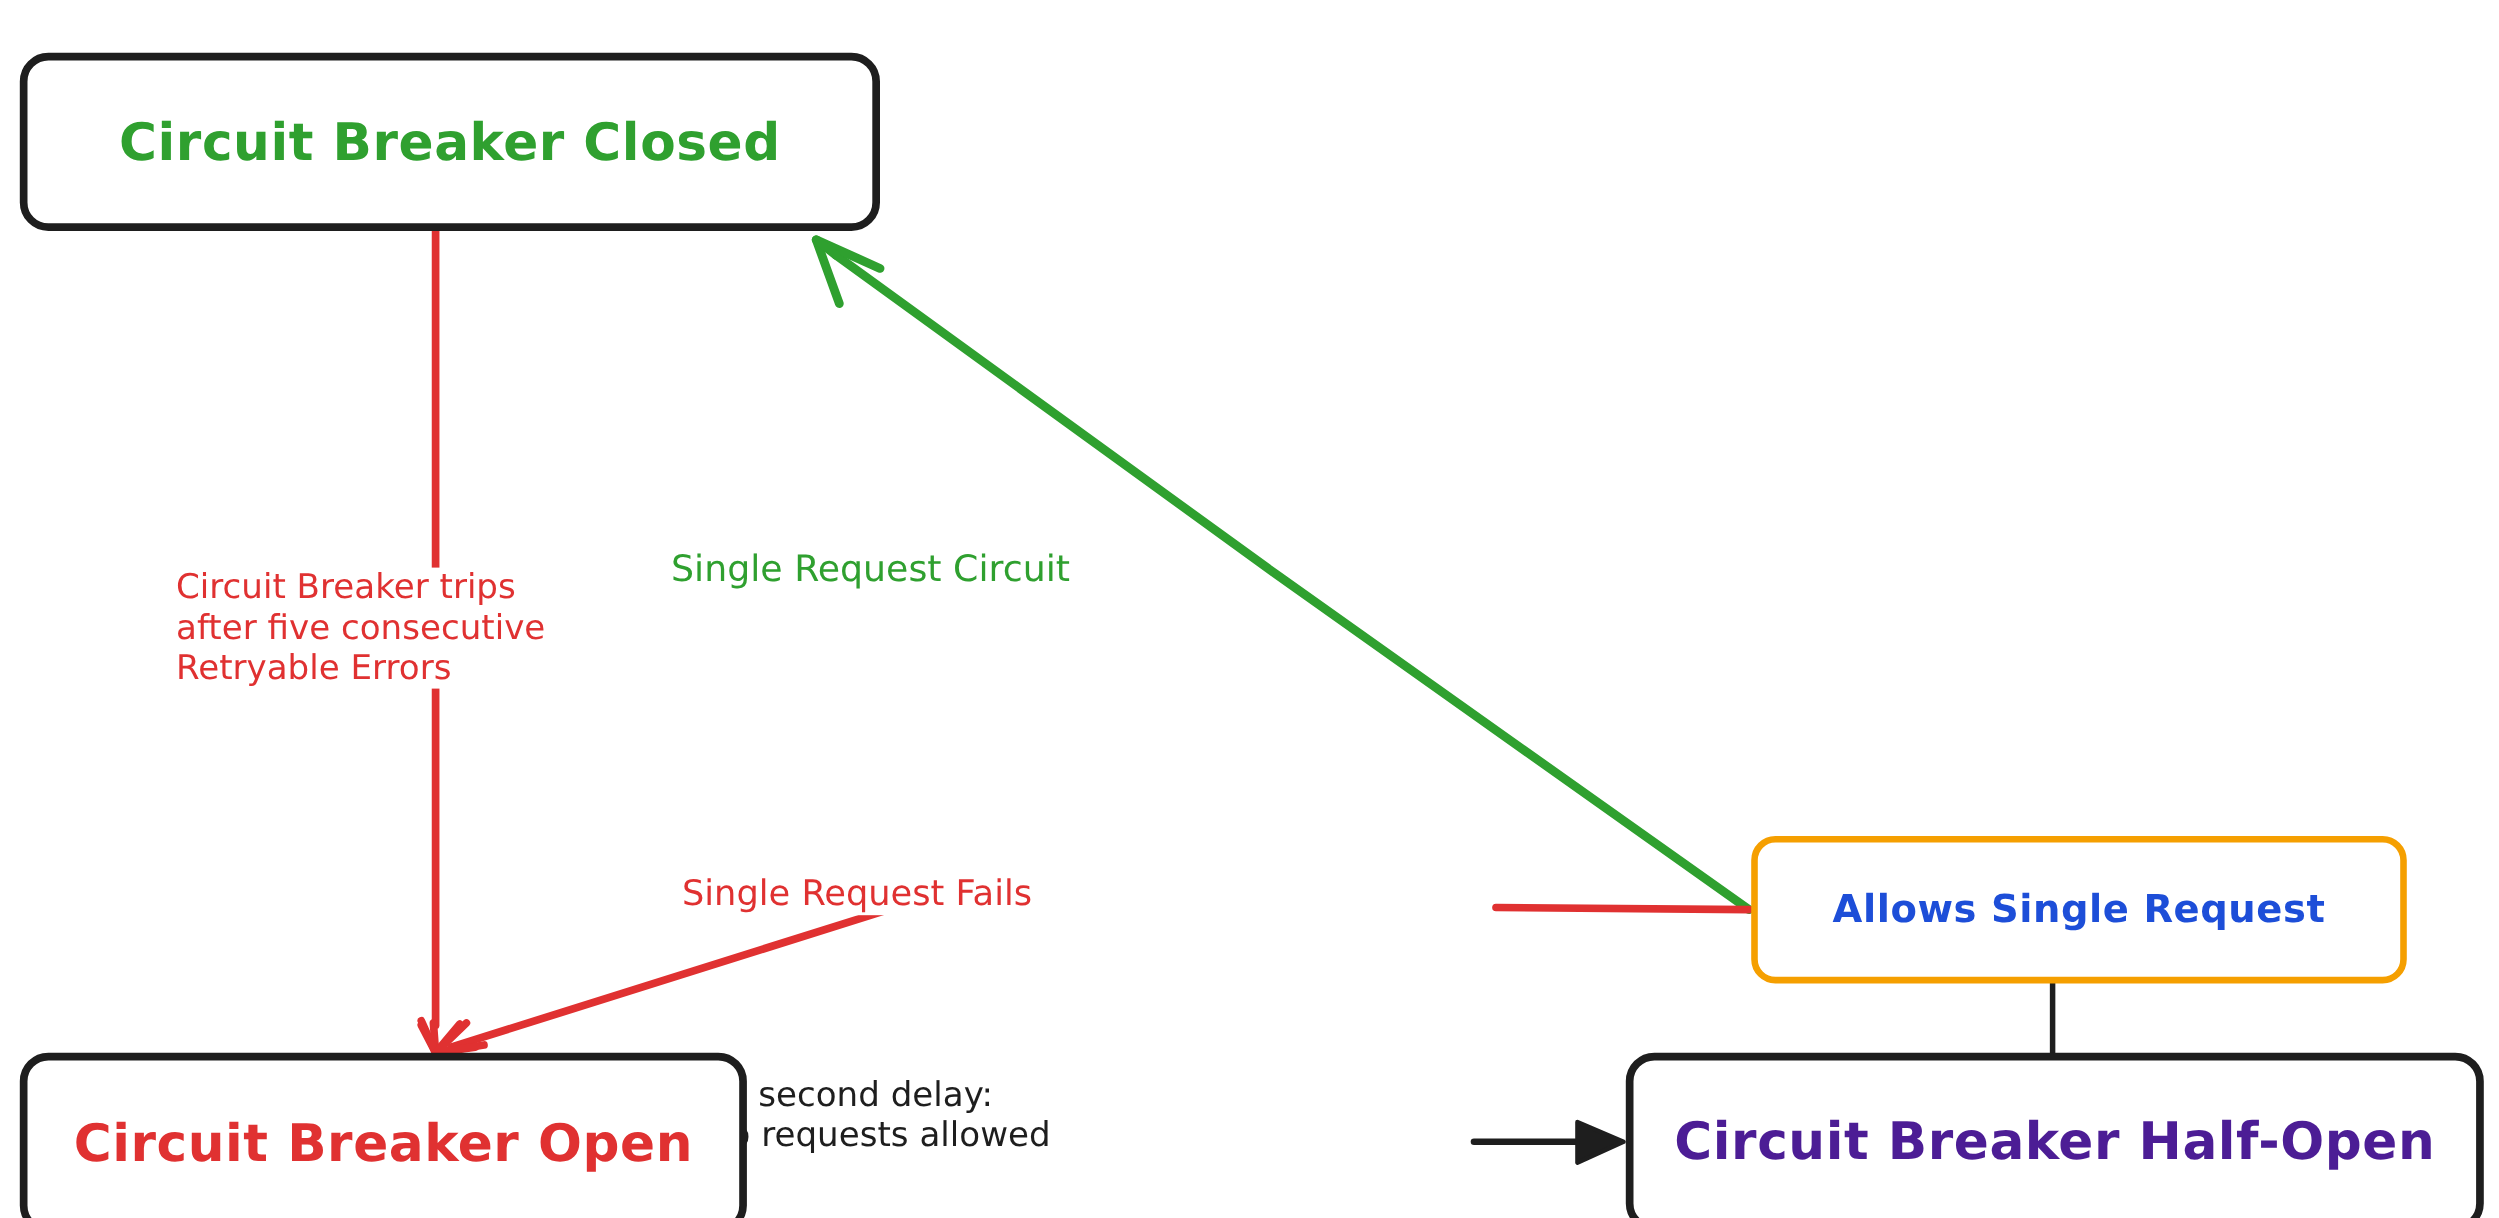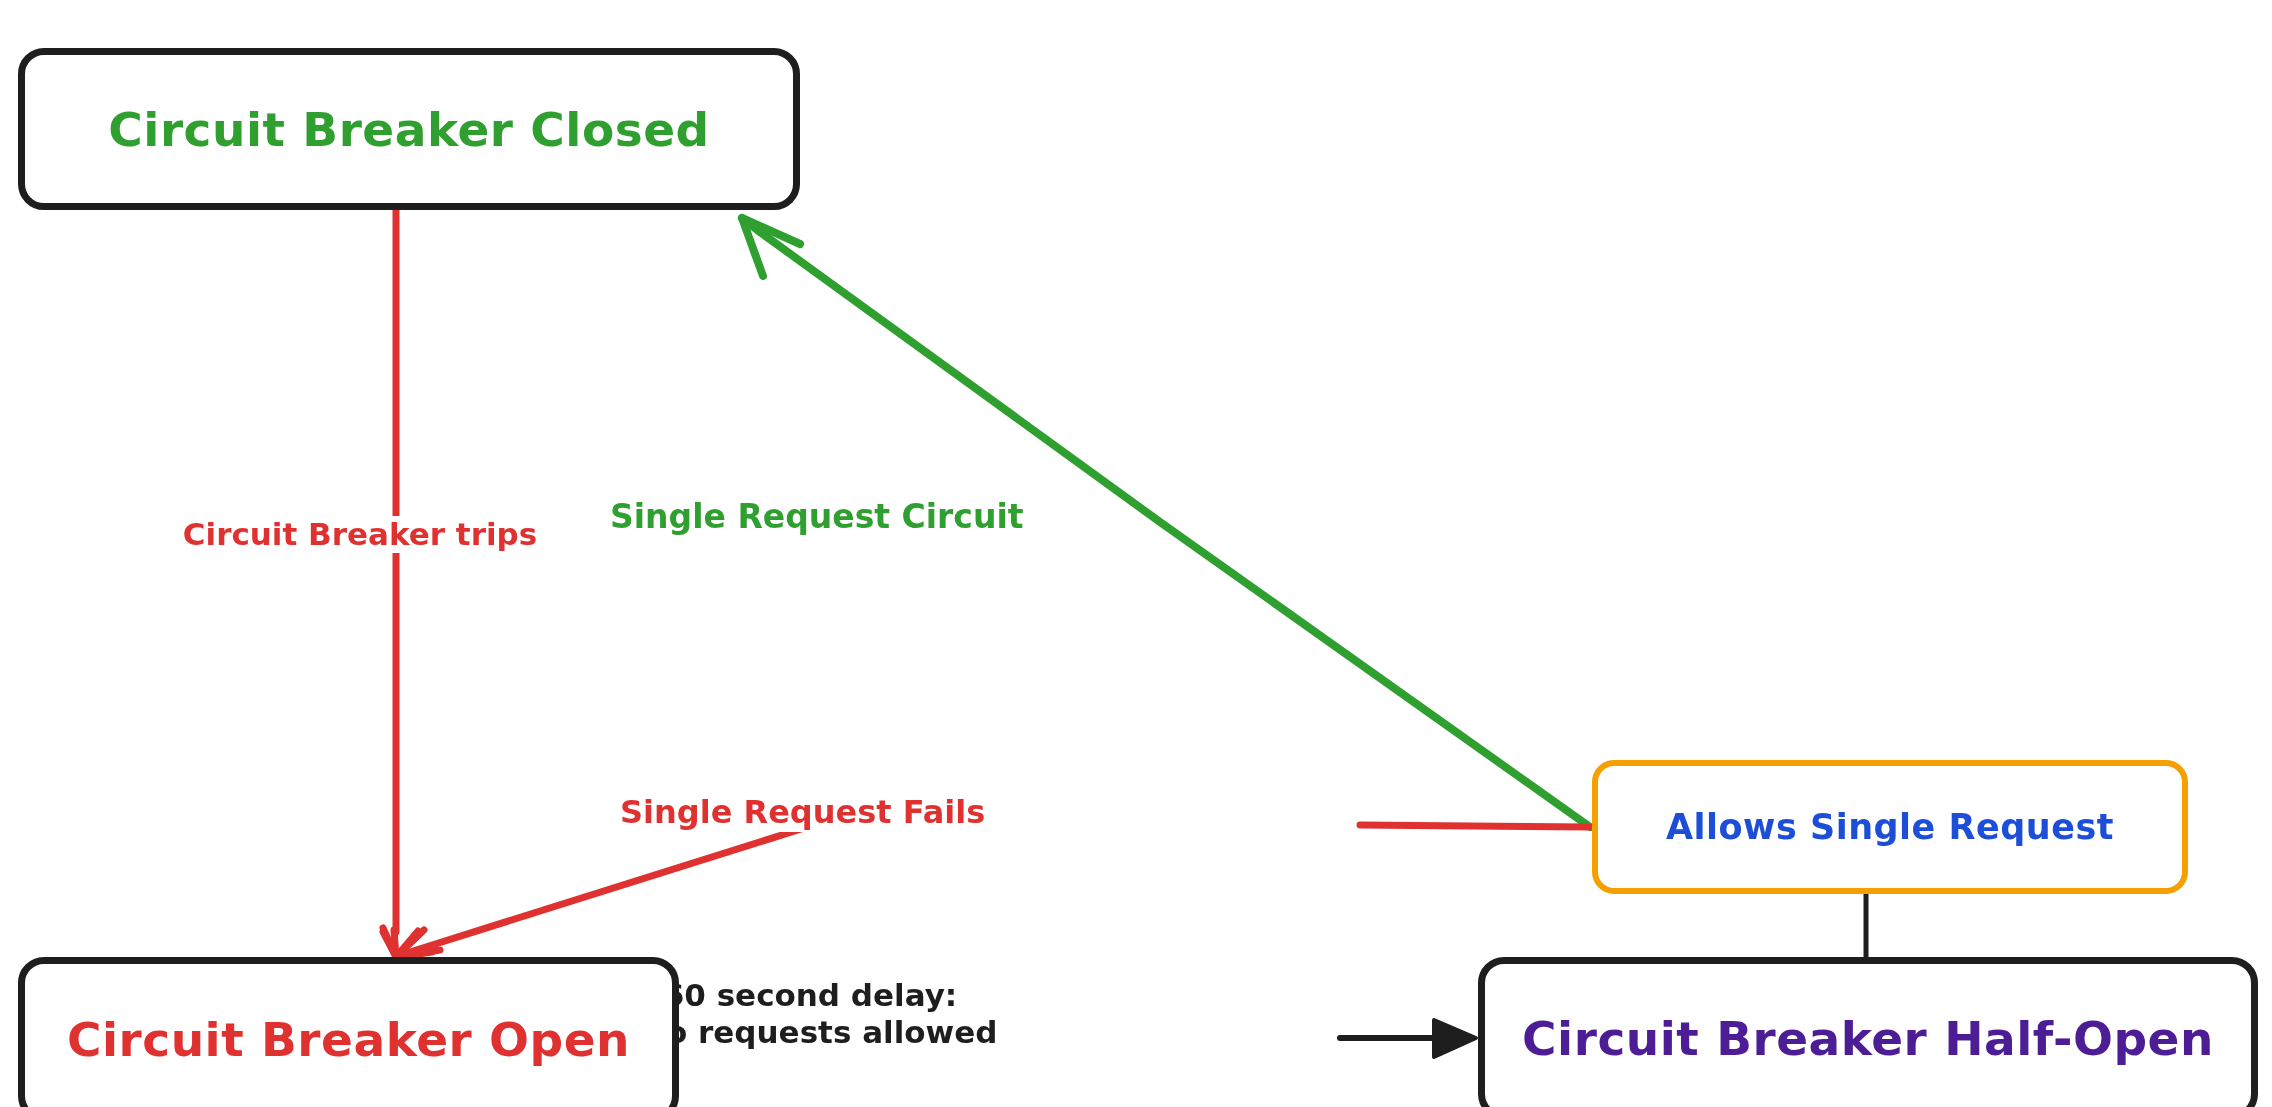--- a/index.html
+++ b/index.html
@@ -68,22 +68,22 @@
   #node-allows {
     left: 1592px; top: 728px; width: 596px; height: 134px;
     border-width: 6px; border-color: #f59f00; border-radius: 22px;
   }
   #node-allows .node-label { color: #1d4ed8; font-size: 35px; }
 
   
   .edge-label {
     position: absolute;
     font-family: "DejaVu Sans", sans-serif;
-    font-weight: 700;
-    text-align: center;
+    font-weight: 400;
+    text-align: left;
     background: #ffffff;
     z-index: 2;
     line-height: 1.18;
     white-space: nowrap;
   }
   #label-trips {
     left: 160px; top: 484px; width: 400px;
     color: #e03131; font-size: 31px;
   }
   #label-succeeds {
@@ -146,20 +146,22 @@
   <div class="node" id="node-half-open">
     <span class="node-label">Circuit Breaker Half-Open</span>
   </div>
 
   <div class="node" id="node-allows">
     <span class="node-label">Allows Single Request</span>
   </div>
 
   <div class="edge-label" id="label-trips">
     <div>Circuit Breaker trips</div>
+    <div>after five consecutive</div>
+    <div>Retryable Errors</div>
   </div>
 
   <div class="edge-label" id="label-succeeds">Single Request Circuit</div>
 
   <div class="edge-label" id="label-fails">Single Request Fails</div>
 
   <div class="edge-label" id="label-delay">
     <div>60 second delay:</div>
     <div>No requests allowed</div>
   </div>

